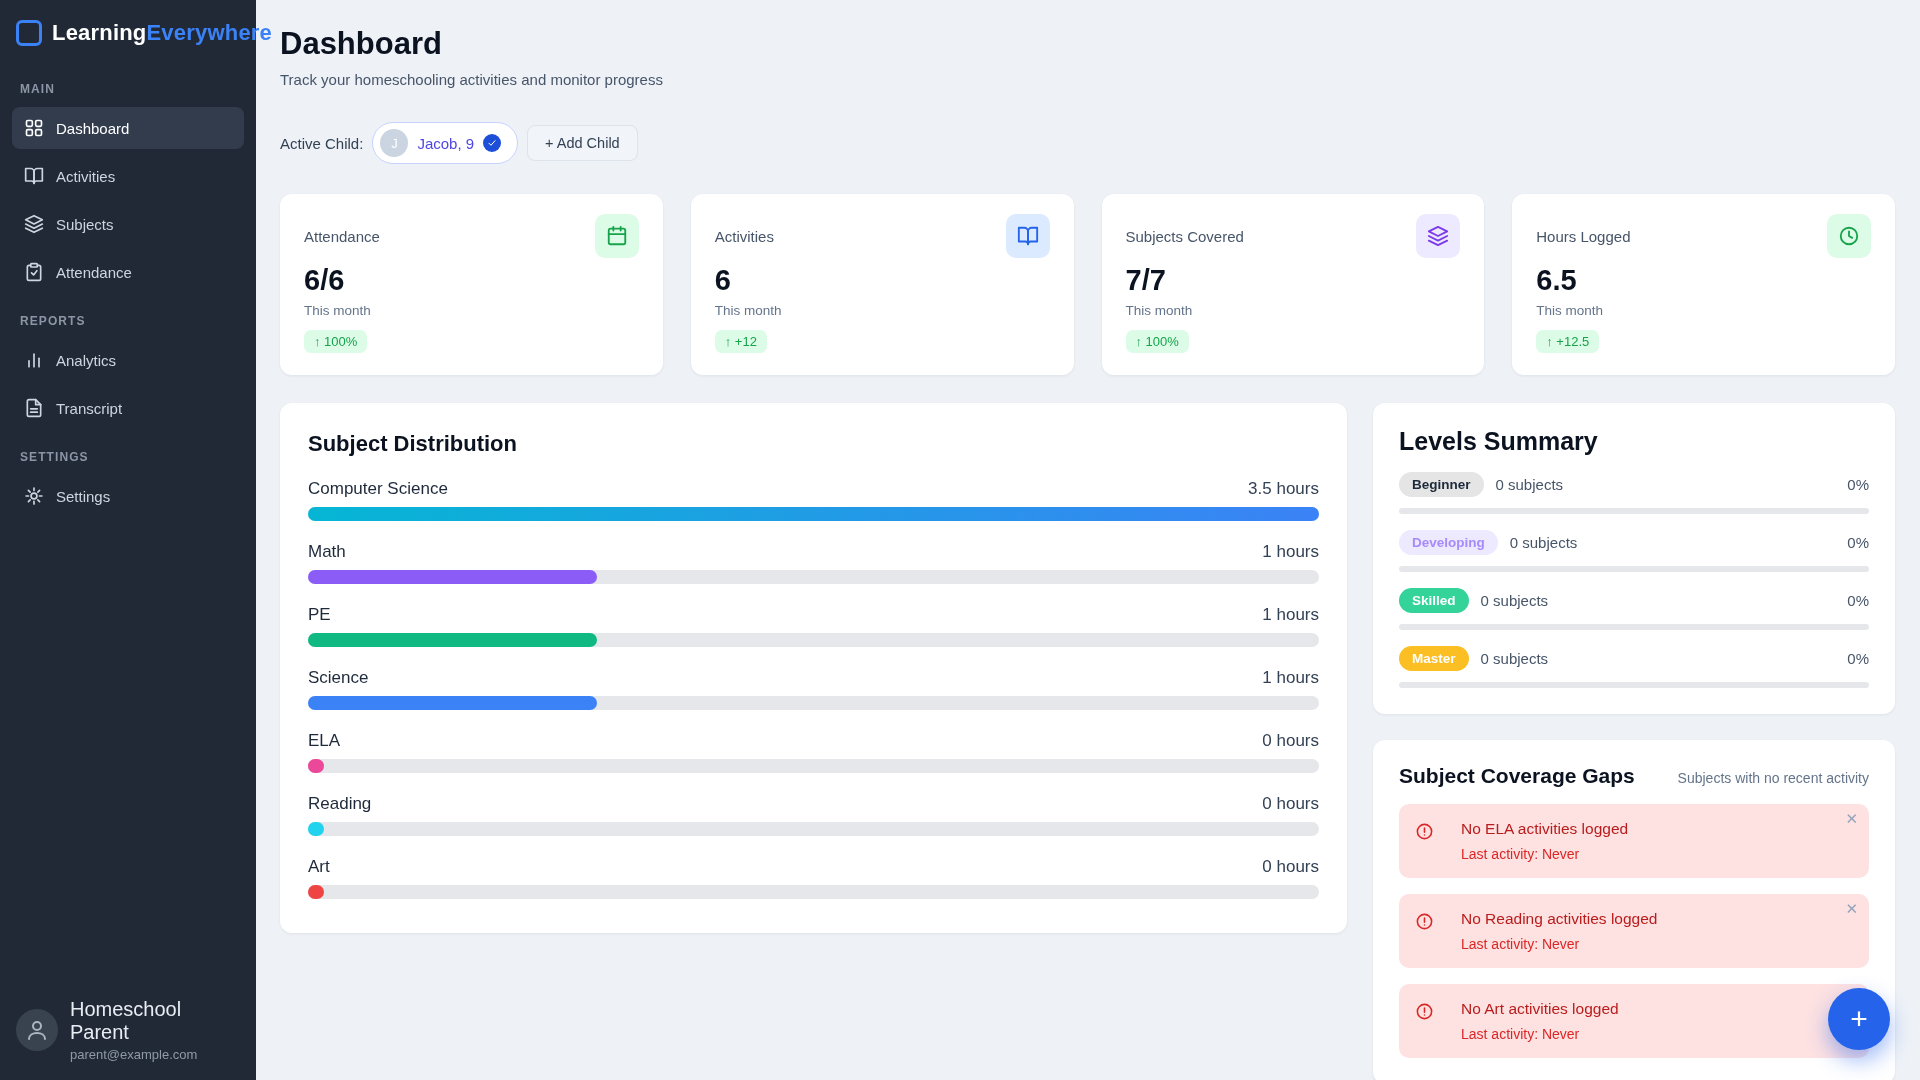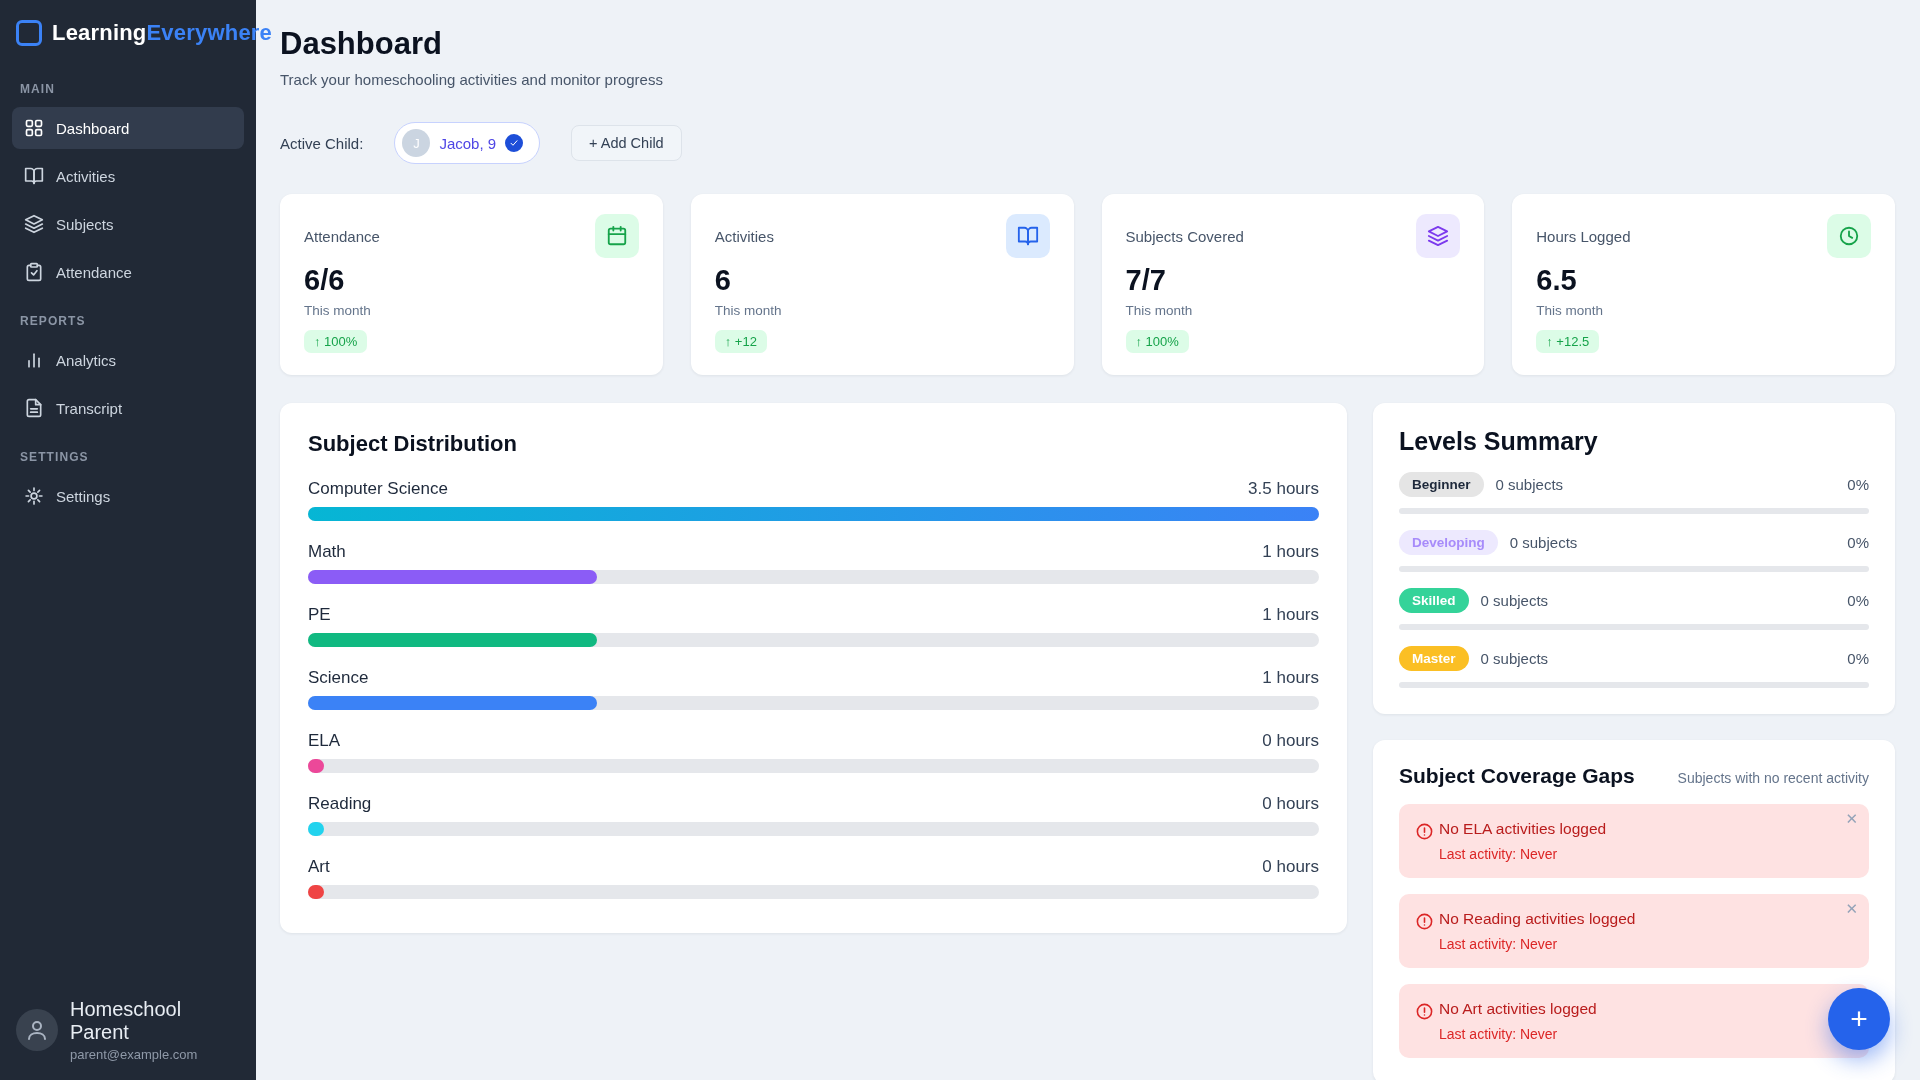--- a/index.html
+++ b/index.html
@@ -21,21 +21,21 @@
   .user-avatar { width:42px; height:42px; border-radius:50%; background:#39424f; color:#aab4c2; display:flex; align-items:center; justify-content:center; padding:9px; flex:0 0 auto; }
   .user-name { font-size:20px; color:#e8edf3; }
   .user-email { font-size:13px; color:#8f99a8; margin-top:3px; }
 
   
   .app { margin-left:256px; min-height:1080px; display:flex; flex-direction:column; }
   .content { padding:26px 25px 0 24px; flex:1 0 auto; }
   .page-title { font-size:31px; font-weight:800; color:#0b1220; }
   .page-subtitle { font-size:15px; color:#475569; margin-top:9px; }
 
-  .child-row { display:flex; align-items:center; gap:31px; margin-top:34px; }
+  .child-row { display:flex; align-items:center; gap:9px; margin-top:34px; }
   .child-label { font-size:15px; color:#334155; }
   .child-pill { display:flex; align-items:center; gap:9px; background:#ffffff; border:1px solid #c7d2fe; border-radius:999px; padding:6px 16px 6px 7px; cursor:pointer; }
   .child-avatar { width:28px; height:28px; border-radius:50%; background:#cbd5e1; color:#ffffff; font-size:13px; display:flex; align-items:center; justify-content:center; }
   .child-name { font-size:15px; color:#4f46e5; font-weight:500; }
   .child-check { width:18px; height:18px; border-radius:50%; background:#1d4ed8; display:flex; align-items:center; justify-content:center; padding:4px; color:#fff; }
   .add-child-btn { background:#f1f5f9; border:1px solid #dde3ea; border-radius:8px; padding:9px 17px; font-size:14.5px; color:#334155; font-family:inherit; cursor:pointer; }
 
   .stats-grid { display:grid; grid-template-columns:repeat(4,1fr); gap:28px; margin-top:30px; }
   .stat-card { background:#ffffff; border-radius:12px; padding:20px 24px 22px; box-shadow:0 1px 3px rgba(16,24,40,.07); }
   .stat-top { display:flex; justify-content:space-between; align-items:center; }
@@ -66,21 +66,21 @@
   .level-head { display:flex; align-items:center; }
   .level-badge { font-size:13.5px; font-weight:700; padding:5px 13px; border-radius:999px; }
   .level-count { font-size:15px; color:#475569; margin-left:12px; }
   .level-pct { margin-left:auto; font-size:15px; color:#475569; }
   .level-track { margin-top:11px; height:6px; background:#e5e7eb; border-radius:999px; }
 
   .gaps-card { margin-top:26px; padding:24px 26px 26px; }
   .gaps-head { display:flex; justify-content:space-between; align-items:baseline; }
   .gaps-title { font-size:21px; font-weight:700; color:#0b1220; }
   .gaps-subtitle { font-size:14px; color:#64748b; text-align:right; }
-  .alert { position:relative; display:flex; gap:5px; background:#fee2e2; border-radius:10px; padding:16px 34px 16px 16px; margin-top:16px; }
+  .alert { position:relative; display:flex; gap:27px; background:#fee2e2; border-radius:10px; padding:16px 34px 16px 16px; margin-top:16px; }
   .alert-icon { width:19px; height:19px; color:#dc2626; flex:0 0 auto; margin-top:2px; }
   .alert-title { font-size:15.5px; color:#b91c1c; font-weight:500; }
   .alert-detail { font-size:14px; color:#dc2626; margin-top:8px; }
   .alert-close { position:absolute; top:7px; right:11px; color:#94a3b8; font-size:15px; cursor:pointer; line-height:1; }
   .alert-close::before { content:"\2715"; }
 
   .fab { position:fixed; right:30px; bottom:30px; width:62px; height:62px; border-radius:50%; background:#2563eb; color:#ffffff; border:none; font-size:30px; font-family:inherit; display:flex; align-items:center; justify-content:center; box-shadow:0 10px 22px rgba(37,99,235,.45); cursor:pointer; z-index:10; }
 </style>
 </head>
 <body>

